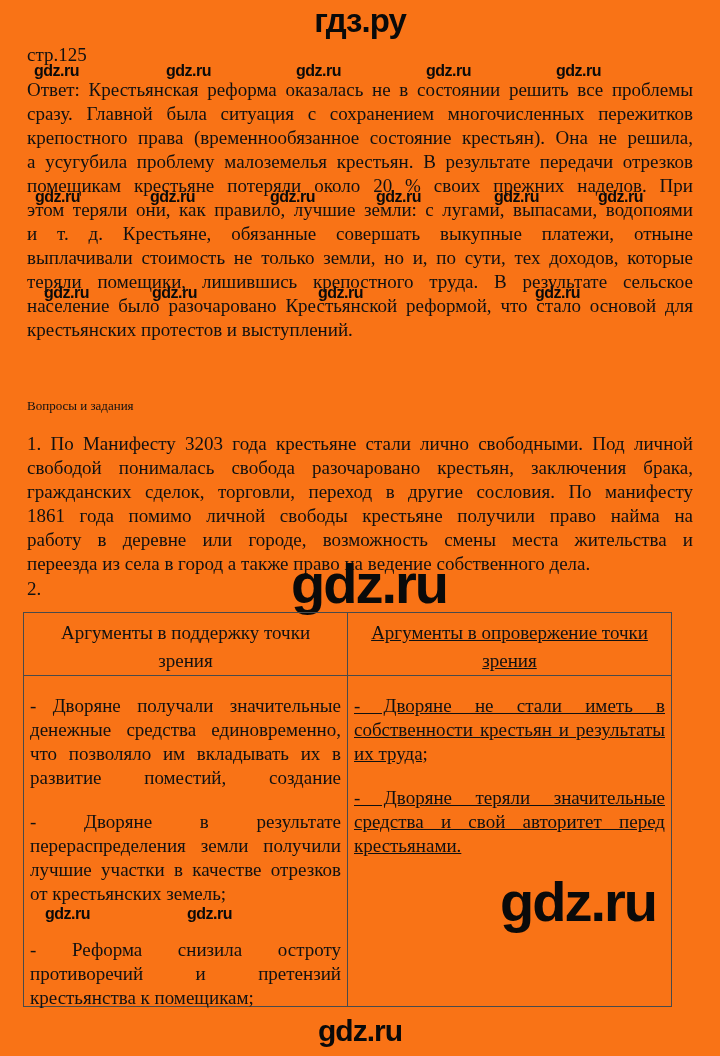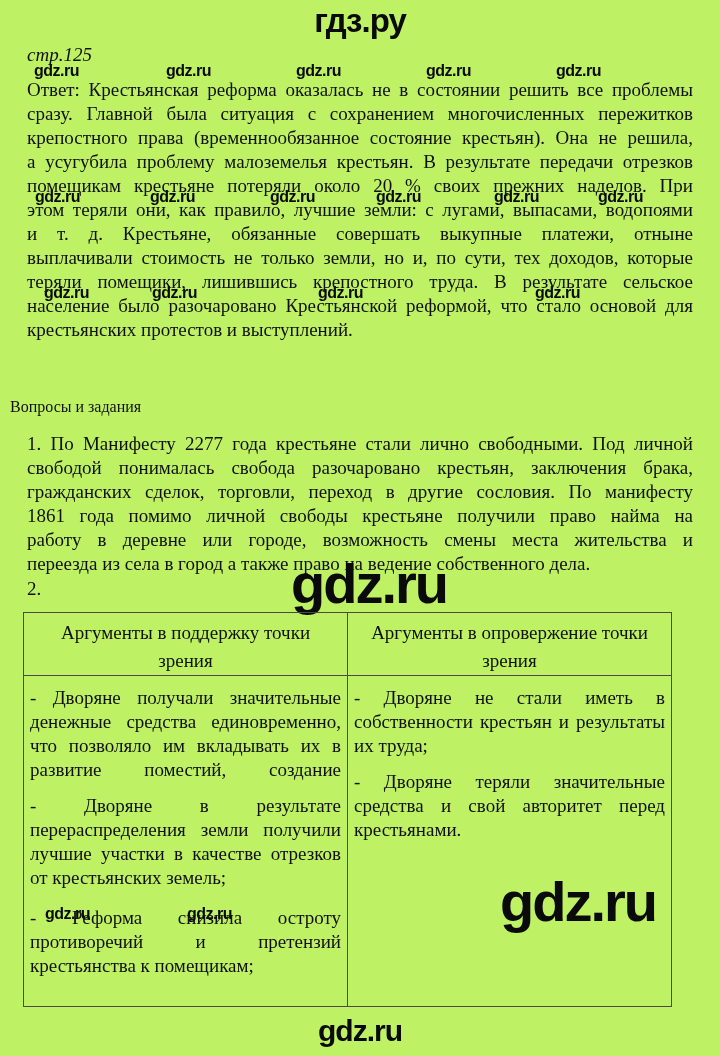--- a/index.html
+++ b/index.html
@@ -6,21 +6,21 @@
   body {
     width: 720px; height: 1056px;
     background: #ffffff;
     font-family: "Liberation Serif", "DejaVu Serif", serif;
     color: #111111;
   }
   .page {
     position: relative;
     width: 720px; height: 1056px;
     overflow: hidden;
-    background: #bef264;
+    background: #f97316;
   }
   
   .logo-top {
     position: absolute; top: 2px; left: 0; width: 100%;
     text-align: center;
     font-family: "Liberation Sans", "DejaVu Sans", sans-serif;
     font-weight: bold; font-size: 33px; letter-spacing: -1px;
     color: #0a0a0a;
   }
   .logo-bottom {
@@ -39,31 +39,30 @@
   .wm-big {
     position: absolute;
     font-family: "Liberation Sans", "DejaVu Sans", sans-serif;
     font-weight: bold; font-size: 56px; letter-spacing: -2px;
     color: #0a0a0a; white-space: nowrap; line-height: 1;
   }
   
   .page-label {
     position: absolute; left: 27px; top: 44px;
     font-size: 19px;
-    font-style: italic;
   }
   .para {
     position: absolute; left: 27px; width: 666px;
     font-size: 19px; line-height: 24px;
   }
   .answer { top: 78px; font-family: Liberation Serif, serif; }
   .q1 { top: 432px; }
   .heading {
-    position: absolute; left: 10px; top: 398px;
-    font-size: 16px;
+    position: absolute; left: 27px; top: 398px;
+    font-size: 13px;
     font-family: Liberation Serif, serif;
   }
   .item2 {
     position: absolute; left: 27px; top: 578px;
     font-size: 19px;
   }
   .tline { text-align: justify; text-align-last: justify; }
   .tline.tlast { text-align-last: left; }
   .hline { text-align: center; }
   
@@ -78,25 +77,25 @@
     display: flex; height: 63px;
     border-bottom: 1px solid #4a4a4a;
     box-sizing: border-box;
   }
   .tbody { display: flex; height: 331px; box-sizing: border-box; }
   .th, .td { flex: 1; box-sizing: border-box; }
   .th {
     padding-top: 6px;
     line-height: 28px;
   }
-  .th-right, .td-right { border-left: 1px solid #4a4a4a; }
+  .th-right, .td-right { border-left: 1px solid #4a4a4a; text-decoration: underline; }
   .td { padding: 10px 6px 0 6px; line-height: 24px; }
-  .bullet { margin-top: 12px; }
-  .bullet:first-child { margin-top: 0; }
-  .td .bullet:nth-child(3) { margin-top: 16px; }
+  .bullet { margin-top: 20px; }
+  .bullet:first-child { margin-top: 8px; }
+  .td .bullet:nth-child(3) { margin-top: 32px; }
 </style>
 </head>
 <body>
 
 <div class="page">
 
   <div class="logo-top">гдз.ру</div>
 
   <div class="page-label">стр.125</div>
 
@@ -131,21 +130,21 @@
       <div class="tline">и т. д. Крестьяне, обязанные совершать выкупные платежи, отныне</div>
       <div class="tline">выплачивали стоимость не только земли, но и, по сути, тех доходов, которые</div>
       <div class="tline">теряли помещики, лишившись крепостного труда. В результате сельское</div>
       <div class="tline">население было разочаровано Крестьянской реформой, что стало основой для</div>
       <div class="tline tlast">крестьянских протестов и выступлений.</div>
     </div>
 
   <div class="heading">Вопросы и задания</div>
 
   <div class="para q1">
-      <div class="tline">1. По Манифесту 2277 года крестьяне стали лично свободными. Под личной</div>
+      <div class="tline">1. По Манифесту 3203 года крестьяне стали лично свободными. Под личной</div>
       <div class="tline">свободой понималась свобода разочаровано крестьян, заключения брака,</div>
       <div class="tline">гражданских сделок, торговли, переход в другие сословия. По манифесту</div>
       <div class="tline">1861 года помимо личной свободы крестьяне получили право найма на</div>
       <div class="tline">работу в деревне или городе, возможность смены места жительства и</div>
       <div class="tline tlast">переезда из села в город а также право на ведение собственного дела.</div>
     </div>
 
   <div class="item2">2.</div>
 
   <div class="wm-big" style="left:291px; top:556px;">gdz.ru</div>

